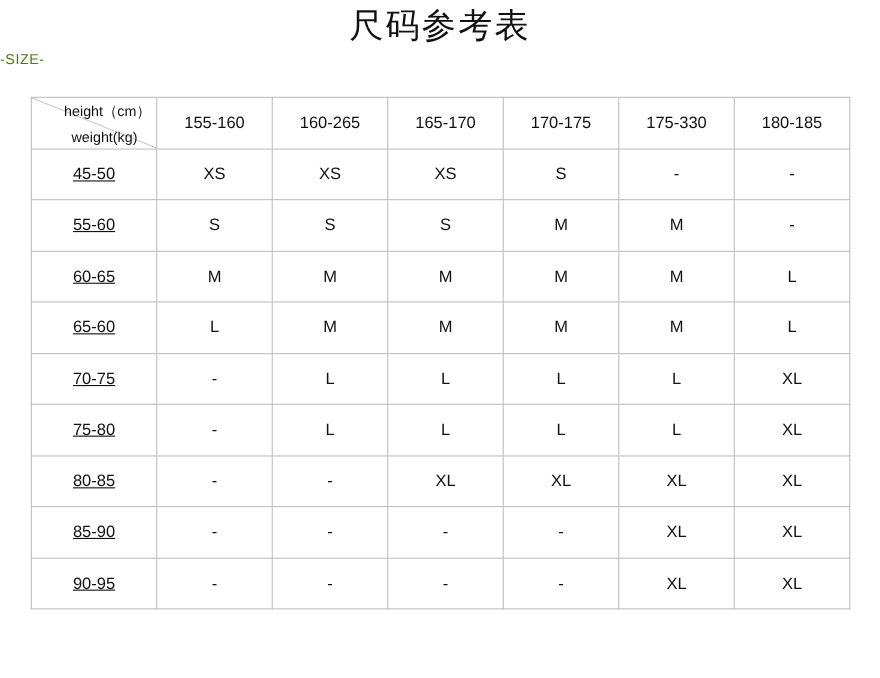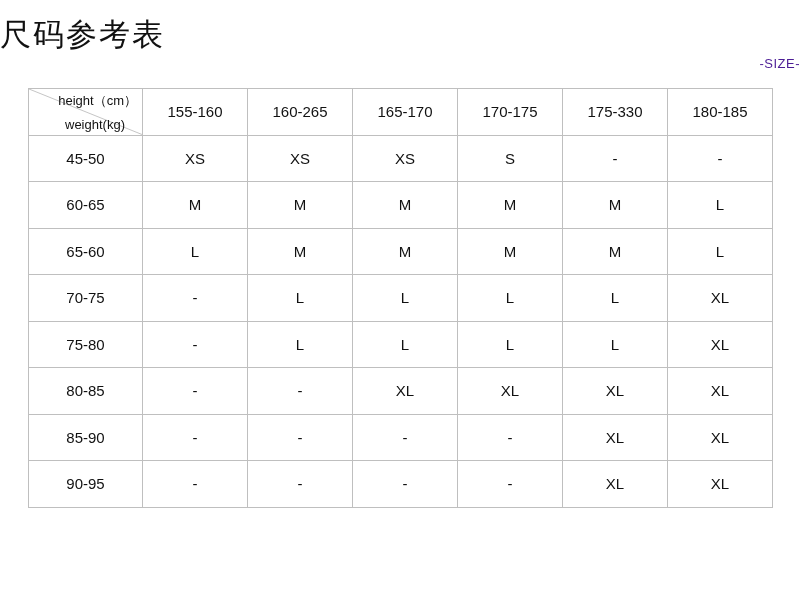--- a/index.html
+++ b/index.html
@@ -14,31 +14,32 @@
     color: #1a1a1a;
     overflow: hidden;
   }
   .page {
     position: relative;
     width: 800px;
     height: 616px;
     box-sizing: border-box;
   }
   .title {
+    text-align: center;
     font-size: 31px;
     letter-spacing: 2px;
     font-family: "DejaVu Sans", sans-serif;
     color: #111111;
-    padding-top: 14px;
+    padding-top: 4px;
     line-height: 1.3;
   }
   .subtitle {
-    text-align: right;
+    text-align: left;
     font-size: 13px;
-    color: #4c1d95;
+    color: #4d7c0f;
     letter-spacing: 0.5px;
     margin-top: 2px;
     font-family: "Liberation Sans", sans-serif;
   }
   .table-wrap {
     position: absolute;
     left: 28px;
     top: 88px;
     width: 744px;
   }
@@ -94,20 +95,21 @@
     color: #111;
     margin-left: 31px;
   }
   th.head-cell {
     height: 54px;
     font-size: 16px;
     font-weight: normal;
   }
   td.row-label {
     font-size: 15px;
+    text-decoration: underline;
   }
   td.val {
     font-size: 15px;
   }
 </style>
 </head>
 <body>
 
 <div class="page">
 
@@ -146,20 +148,29 @@
         <tr>
           <td class="row-label">45-50</td>
           <td class="val">XS</td>
           <td class="val">XS</td>
           <td class="val">XS</td>
           <td class="val">S</td>
           <td class="val">-</td>
           <td class="val">-</td>
         </tr>
         <tr>
+          <td class="row-label">55-60</td>
+          <td class="val">S</td>
+          <td class="val">S</td>
+          <td class="val">S</td>
+          <td class="val">M</td>
+          <td class="val">M</td>
+          <td class="val">-</td>
+        </tr>
+        <tr>
           <td class="row-label">60-65</td>
           <td class="val">M</td>
           <td class="val">M</td>
           <td class="val">M</td>
           <td class="val">M</td>
           <td class="val">M</td>
           <td class="val">L</td>
         </tr>
         <tr>
           <td class="row-label">65-60</td>

